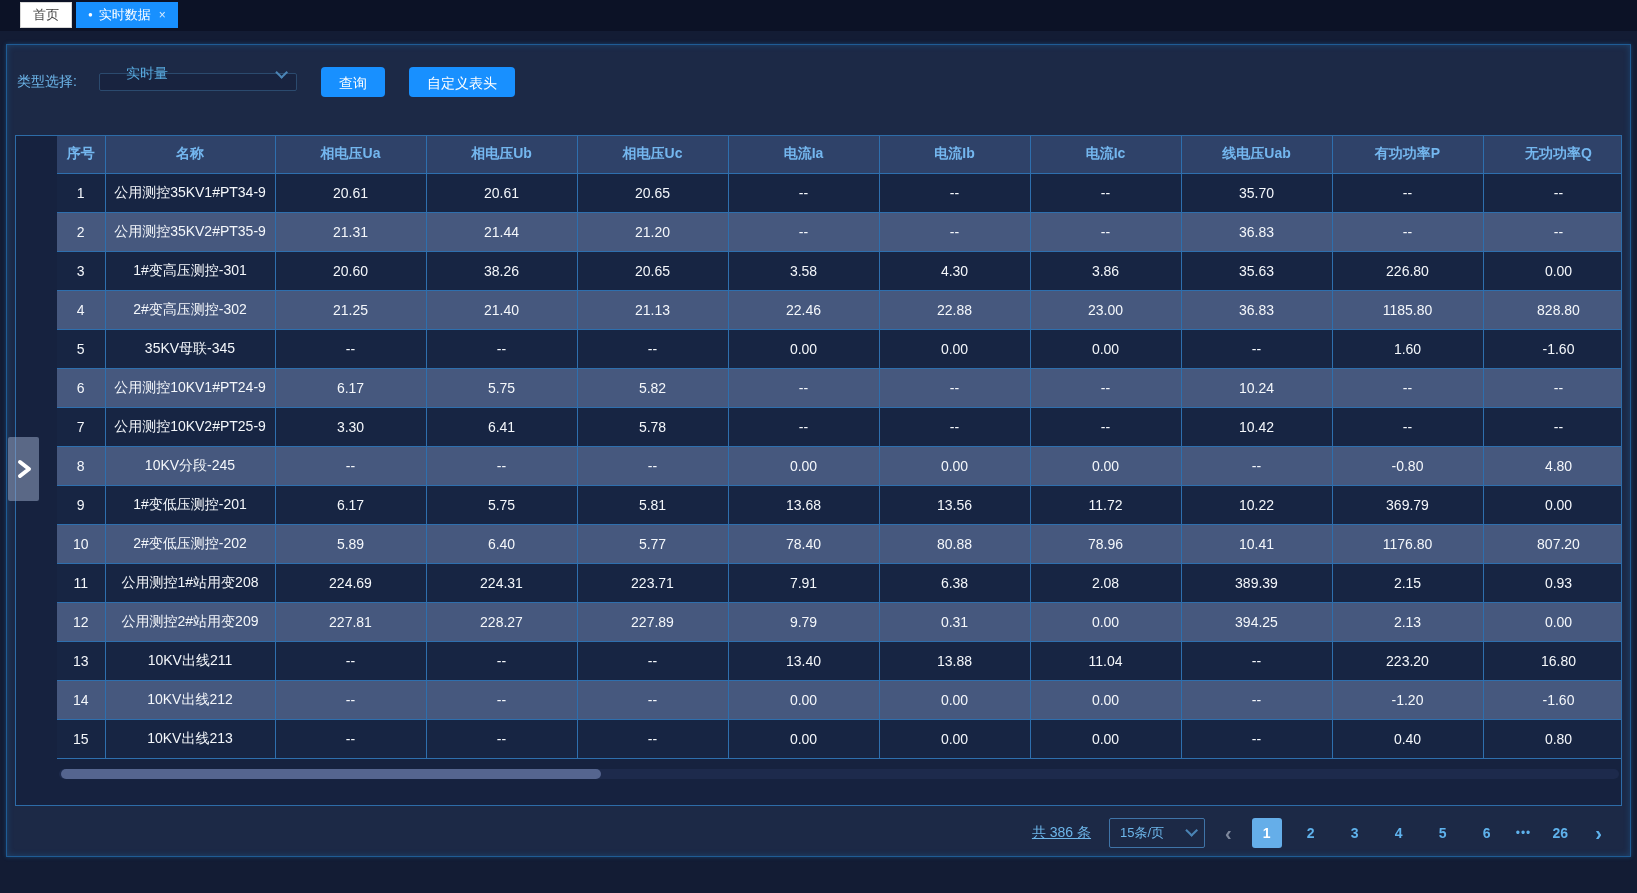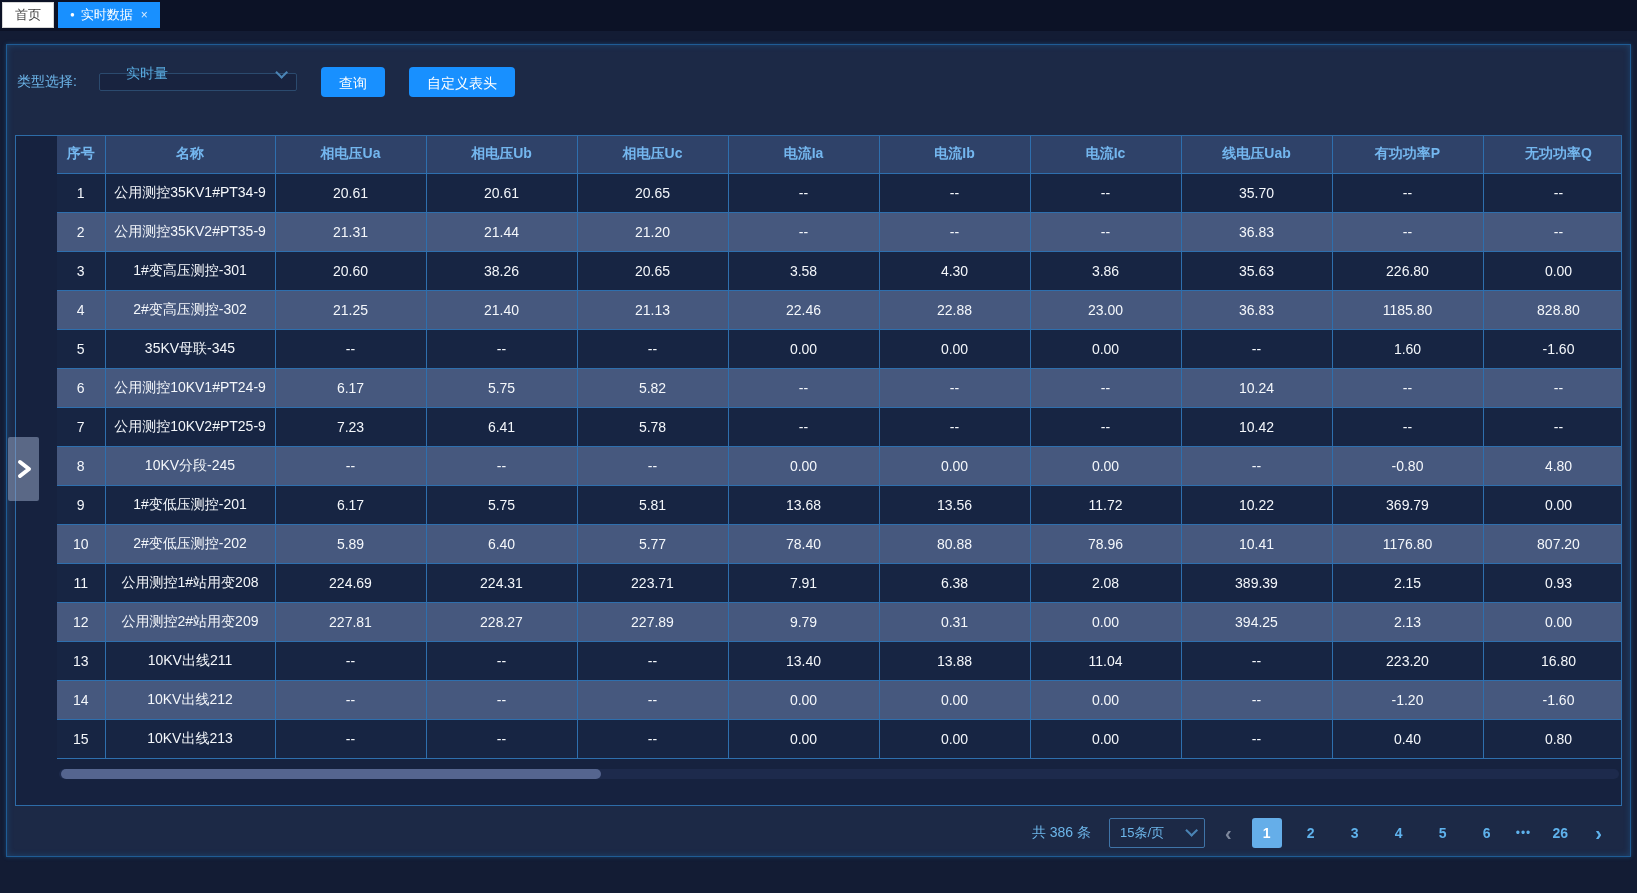--- a/index.html
+++ b/index.html
@@ -6,21 +6,21 @@
   html,body { width:1637px; height:893px; overflow:hidden; }
   body {
     background:#131c34;
     font-family:"Liberation Sans","DejaVu Sans",sans-serif;
     color:#f2f5fa;
     position:relative;
   }
   
   .topbar {
     height:31px; background:#0c1226; display:flex; align-items:flex-start;
-    padding:2px 0 0 2px; gap:4px;
+    padding:2px 0 0 20px; gap:4px;
   }
   .tab {
     height:26px; display:flex; align-items:center; gap:6px;
     padding:0 12px; font-size:13px; cursor:pointer;
   }
   .tab-home { background:#ffffff; color:#444; border:1px solid #d8d8d8; }
   .tab-active { background:#1890ff; color:#fff; }
   .tab-active .dot { font-size:8px; line-height:1; color:#ffffff; }
   .tab-active .close { font-size:12px; margin-left:2px; color:#d8ecff; }
   
@@ -74,21 +74,21 @@
   }
   .hthumb {
     position:absolute; left:2px; top:0; width:540px; height:10px;
     background:#55658f; border-radius:5px; cursor:grab;
   }
   
   .pagination {
     display:flex; align-items:center; justify-content:flex-end;
     gap:14px; padding:12px 22px 0 0; font-size:14px;
   }
-  .total { color:#6db6ea; margin-right:4px; }
+  .total { color:#6db6ea; margin-right:4px;text-decoration:underline; }
   .page-size { width:96px; height:30px; padding:0 10px; background:transparent; border:1px solid #3f74a8; }
   .page-size .sel-val { color:#6db6ea; font-size:13px; }
   .pg-arrow { color:#5fb2ec; font-size:20px; line-height:28px; padding:0 6px; cursor:pointer; font-weight:bold; }
   .pg-arrow.prev { color:#7d879c; }
   .pages { display:flex; align-items:center; gap:14px; }
   .pg-num {
     min-width:30px; height:30px; line-height:30px; text-align:center;
     color:#5fb2ec; font-weight:bold; cursor:pointer; border-radius:3px;
   }
   .pg-num.active { background:#65aee9; color:#ffffff; }
@@ -240,21 +240,21 @@
               <td>--</td>
               <td>--</td>
               <td>10.24</td>
               <td>--</td>
               <td>--</td>
               <td></td>
             </tr>
             <tr>
               <td>7</td>
               <td>公用测控10KV2#PT25-9</td>
-              <td>7.23</td>
+              <td>3.30</td>
               <td>6.41</td>
               <td>5.78</td>
               <td>--</td>
               <td>--</td>
               <td>--</td>
               <td>10.42</td>
               <td>--</td>
               <td>--</td>
               <td></td>
             </tr>

